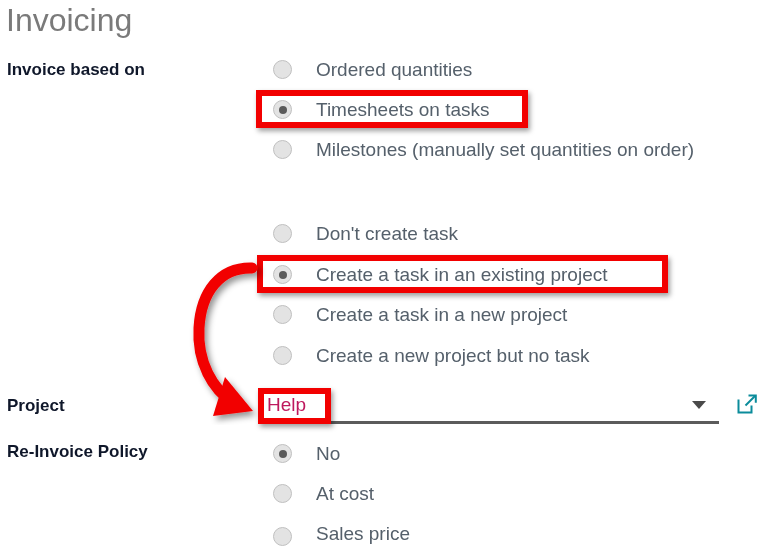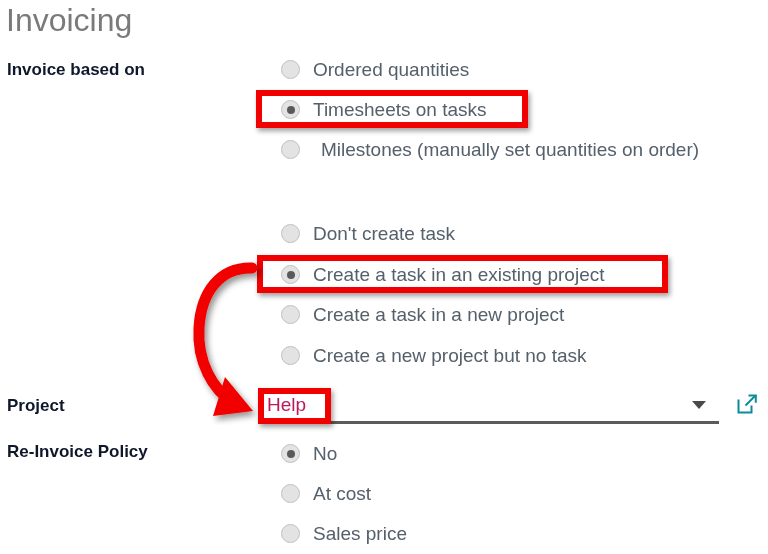--- a/index.html
+++ b/index.html
@@ -44,24 +44,24 @@
     line-height: 20px;
   }
   .lbl-invoice-based-on { top: 60px; }
   .lbl-service-tracking { top: 223px; }
   .lbl-project          { top: 396px; }
   .lbl-reinvoice        { top: 442px; }
 
   
   .radio-row {
     position: absolute;
-    left: 281px;
+    left: 273px;
     display: flex;
     align-items: flex-start;
-    gap: 13px;
+    gap: 24px;
   }
   .radio-mark {
     flex: 0 0 auto;
     width: 19px;
     height: 19px;
     border-radius: 50%;
     background: #e3e3e3;
     border: 1px solid #c0c0c0;
     box-sizing: border-box;
     position: relative;
@@ -81,36 +81,35 @@
   }
   .radio-text {
     font-size: 19px;
     color: #55606b;
     line-height: 25px;
     white-space: pre-wrap;
   }
   .radio-text.wrapped {
     width: 400px;
     white-space: normal;
-    margin-left: 8px;
   }
 
   
   .r-ordered    { top: 57px; }
   .r-timesheets { top: 97px; }
   .r-milestones { top: 137px; }
   
   .r-dont-create   { top: 221px; }
   .r-task-existing { top: 262px; }
   .r-task-new      { top: 302px; }
   .r-project-notask{ top: 343px; }
   
   .r-no          { top: 441px; }
   .r-at-cost     { top: 481px; }
-  .r-sales-price { top: 521px; }
+  .r-sales-price { top: 521px; align-items: flex-end; }
 
   
   .project-field {
     position: absolute;
     left: 267px;
     top: 392px;
     width: 452px;
     height: 32px;
   }
   .project-value {

